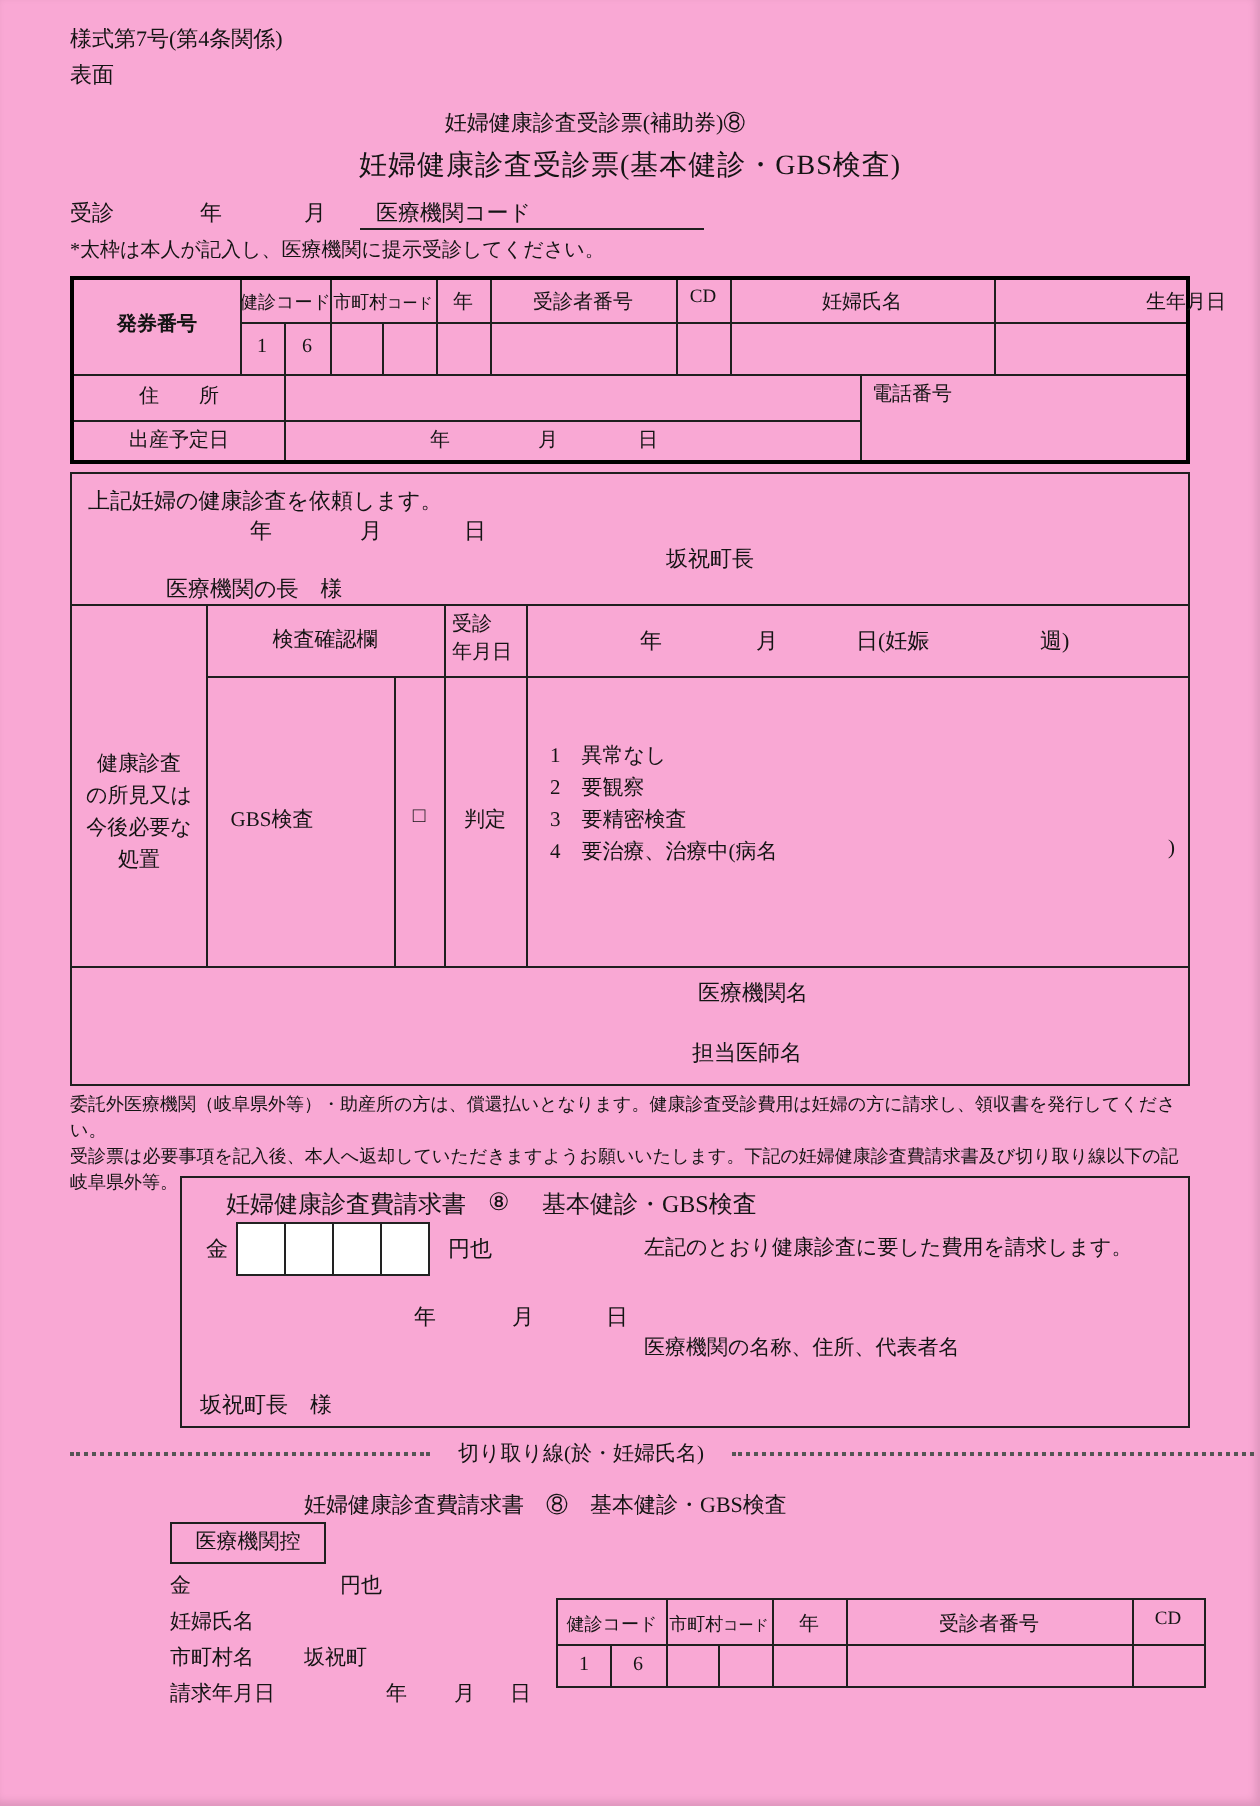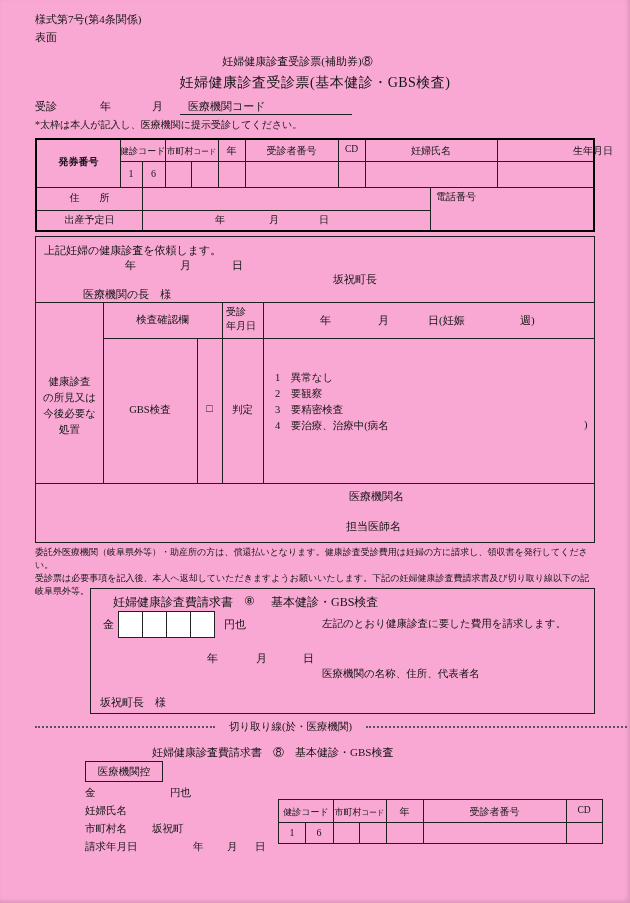--- a/index.html
+++ b/index.html
@@ -98,21 +98,21 @@
     <div class="abs" style="left:284px;top:76px;">年</div>
     <div class="abs" style="left:342px;top:76px;">月</div>
     <div class="abs" style="left:392px;top:76px;">日(妊娠</div>
     <div class="abs" style="left:484px;top:76px;">週)</div>
 
     <div class="ct f105" style="left:0;top:138px;width:67px;">健康診査</div>
     <div class="ct f105" style="left:0;top:154px;width:67px;">の所見又は</div>
     <div class="ct f105" style="left:0;top:170px;width:67px;">今後必要な</div>
     <div class="ct f105" style="left:0;top:186px;width:67px;">処置</div>
 
-    <div class="ct f105" style="left:67px;top:166px;width:94px;">GBS検査</div>
+    <div class="ct f105" style="left:53px;top:166px;width:94px;">GBS検査</div>
     <div class="ct f105" style="left:161px;top:166px;width:25px;">□</div>
     <div class="ct f105" style="left:186px;top:166px;width:41px;">判定</div>
 
     <div class="abs f105" style="left:239px;top:134px;">1　異常なし</div>
     <div class="abs f105" style="left:239px;top:150px;">2　要観察</div>
     <div class="abs f105" style="left:239px;top:166px;">3　要精密検査</div>
     <div class="abs f105" style="left:239px;top:182px;">4　要治療、治療中(病名</div>
     <div class="abs f105" style="left:548px;top:182px;">)</div>
 
     <div class="abs" style="left:313px;top:252px;">医療機関名</div>
@@ -142,21 +142,21 @@
 
     <div class="abs" style="left:116px;top:62px;">年</div>
     <div class="abs" style="left:165px;top:62px;">月</div>
     <div class="abs" style="left:212px;top:62px;">日</div>
     <div class="abs f105" style="left:231px;top:78px;">医療機関の名称、住所、代表者名</div>
     <div class="abs" style="left:9px;top:106px;">坂祝町長　様</div>
   </div>
 
   <div class="cutline">
     <div class="dots left"></div>
-    <div class="cutlabel">切り取り線(於・医療機関)</div>
+    <div class="cutlabel">切り取り線(於・妊婦氏名)</div>
     <div class="dots right"></div>
   </div>
 
   <div class="abs" style="left:152px;top:745px;">妊婦健康診査費請求書　⑧　基本健診・GBS検査</div>
   <div class="box" style="left:85px;top:761px;width:78px;height:21px;text-align:center;line-height:19px;font-size:10.5px;">医療機関控</div>
 
   <div class="abs f105" style="left:85px;top:786px;">金</div>
   <div class="abs f105" style="left:170px;top:786px;">円也</div>
   <div class="abs f105" style="left:85px;top:804px;">妊婦氏名</div>
   <div class="abs f105" style="left:85px;top:822px;">市町村名</div>

